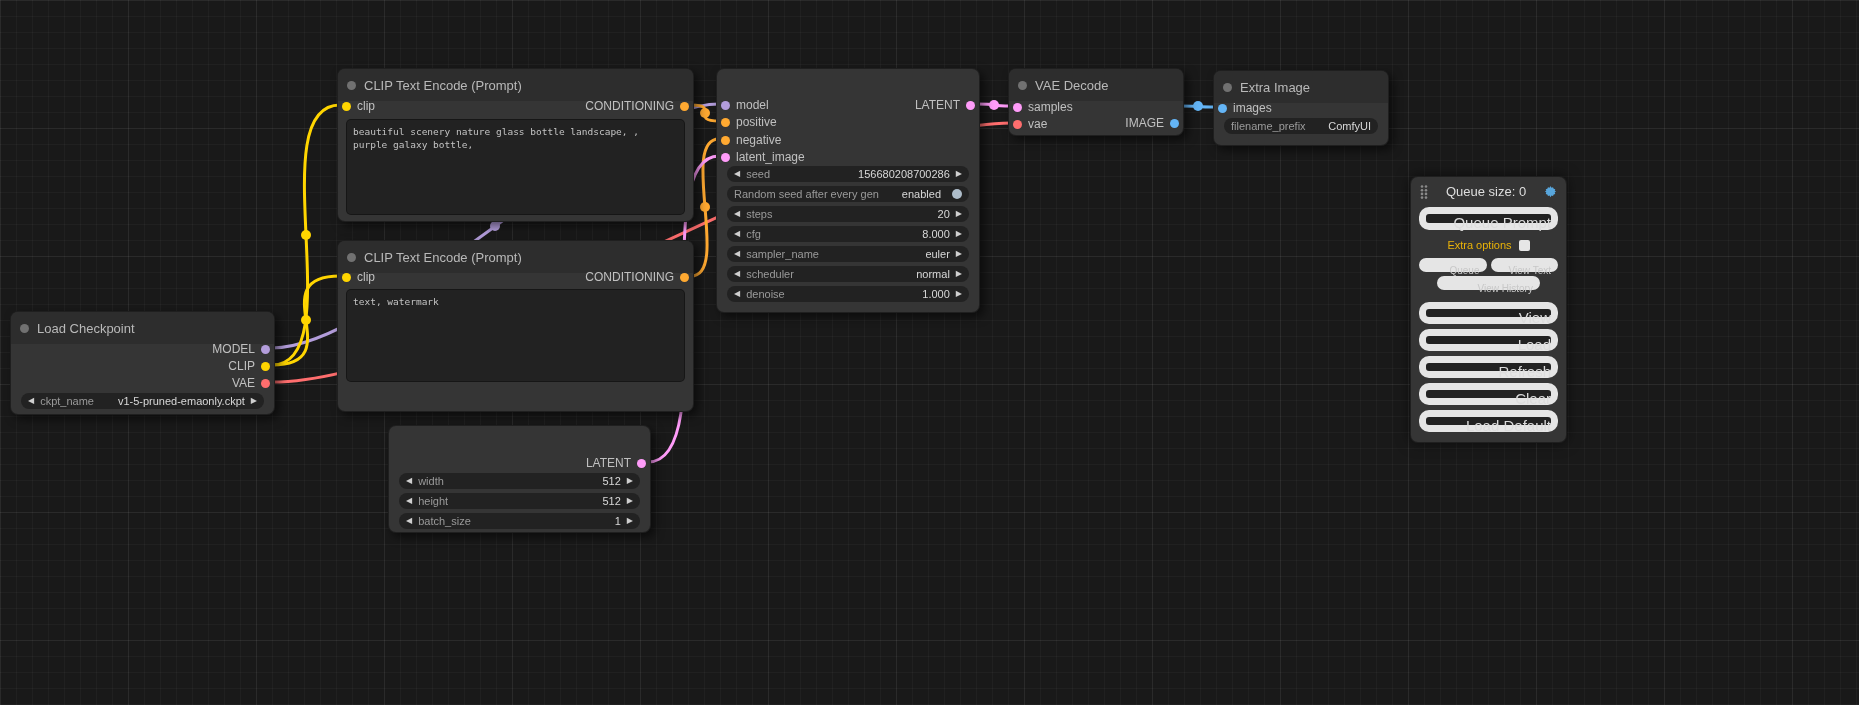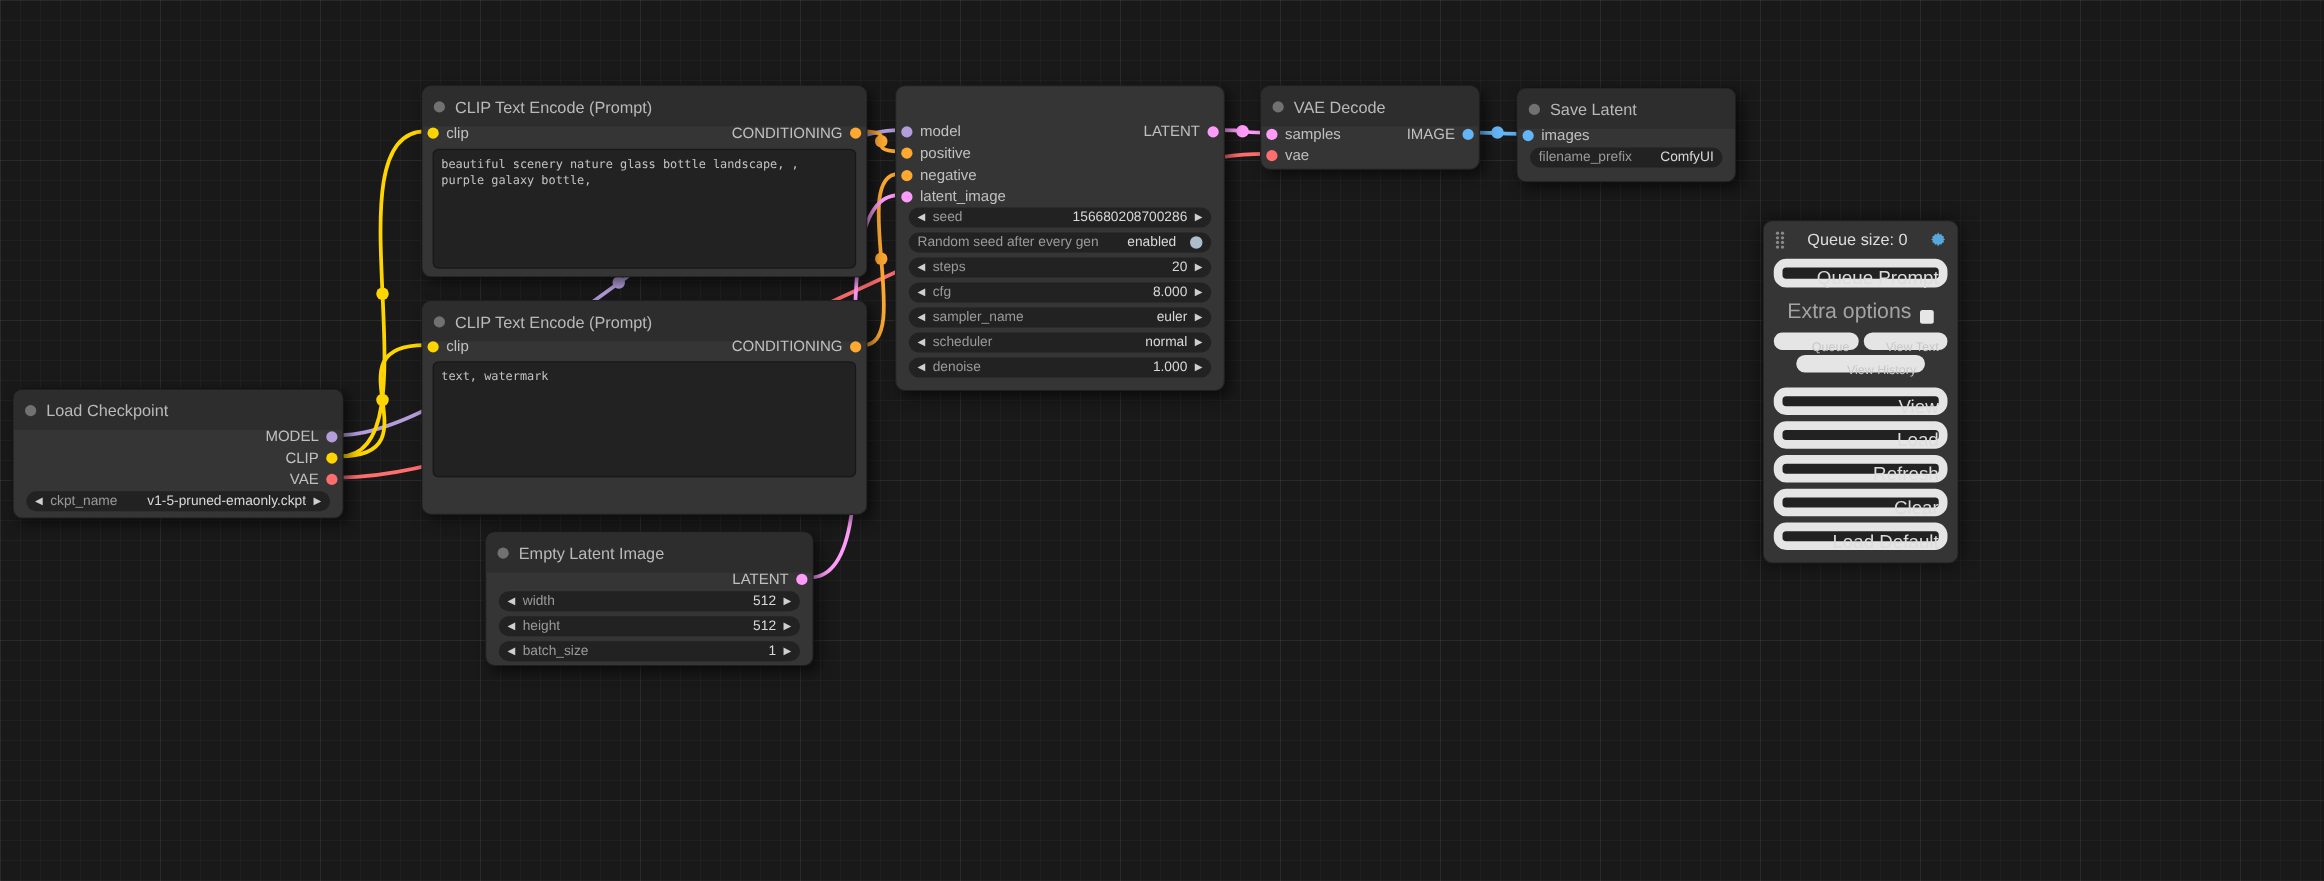--- a/index.html
+++ b/index.html
@@ -30,21 +30,21 @@
         color:#c3c3c3;font-family:"DejaVu Sans Mono",monospace;font-size:9.5px;line-height:1.4;
         padding:5px 6px;resize:none;overflow:hidden}
   .menu{position:absolute;left:1410px;top:176px;width:157px;z-index:3;background:#353535;
         border:1px solid rgba(0,0,0,.4);border-radius:8px;box-shadow:0 0 14px rgba(0,0,0,.55);
         padding:7px 8px 10px;color:#ddd}
   .menu-header{display:flex;align-items:flex-start;height:18px}
   .queue-size{flex:1;text-align:center;font-size:13px;color:#dedede}
   .btn{display:block;width:100%;background:#222;border:7px solid #e5e5e5;border-radius:10px;color:#dcdcdc;
         font-size:15px;height:23px;text-align:right;margin-top:5px;font-family:"Liberation Sans",sans-serif;cursor:pointer}
   .btn.small{font-size:10px;height:14px;line-height:11px;border-radius:8px;margin:0;color:#c8c8c8;padding:0}
-  .extra-row{display:flex;align-items:flex-end;justify-content:center;gap:7px;margin-top:9px;font-size:17px;color:#a3a3a3}
+  .extra-row{display:flex;align-items:flex-end;justify-content:center;gap:7px;margin-top:9px;font-size:11px;color:#eab308}
   .checkbox{width:11px;height:11px;background:#e6e6e6;border-radius:2px;cursor:pointer}
   .small-row{display:flex;gap:4px;margin-top:7px}
   .small-row .btn{flex:1}
   .history-row{display:flex;justify-content:center;margin-top:4px}
   .history-row .btn{width:74%}
   .btn.big{margin-top:5px;height:22px}
   .btn.first-big{margin-top:12px}
   .drag-handle,.gear{flex:none;cursor:pointer}
 </style>
 </head>
@@ -200,50 +200,46 @@
 
   <div class="node" style="left:1008px;top:68px;width:176px;height:68px">
     <div class="node-title">
       <span class="collapse-dot"></span>
       <span>VAE Decode</span>
     </div>
     <div class="slot in" style="top:30px">
       <span class="dot" style="background:#FF9CF9"></span>
       <span>samples</span>
     </div>
-    <div class="slot out" style="top:30px">
+    <div class="slot out" style="top:46px">
       <span>IMAGE</span>
       <span class="dot" style="background:#64B5F6"></span>
     </div>
     <div class="slot in" style="top:47px">
       <span class="dot" style="background:#FF6E6E"></span>
       <span>vae</span>
     </div>
   </div>
 
   <div class="node" style="left:1213px;top:70px;width:176px;height:76px">
     <div class="node-title">
       <span class="collapse-dot"></span>
-      <span>Save Latent</span>
+      <span>Extra Image</span>
     </div>
     <div class="slot in" style="top:29px">
       <span class="dot" style="background:#64B5F6"></span>
       <span>images</span>
     </div>
     <div class="widget" style="top:47px">
       <span>filename_prefix</span>
       <span class="wvalue">ComfyUI</span>
     </div>
   </div>
 
   <div class="node" style="left:388px;top:425px;width:263px;height:108px">
-    <div class="node-title">
-      <span class="collapse-dot"></span>
-      <span>Empty Latent Image</span>
-    </div>
     <div class="slot out" style="top:29px">
       <span>LATENT</span>
       <span class="dot" style="background:#FF9CF9"></span>
     </div>
     <div class="widget" style="top:47px">
       <span class="warrow">◀</span>
       <span>width</span>
       <span class="wvalue">512</span>
       <span class="warrow">▶</span>
     </div>

